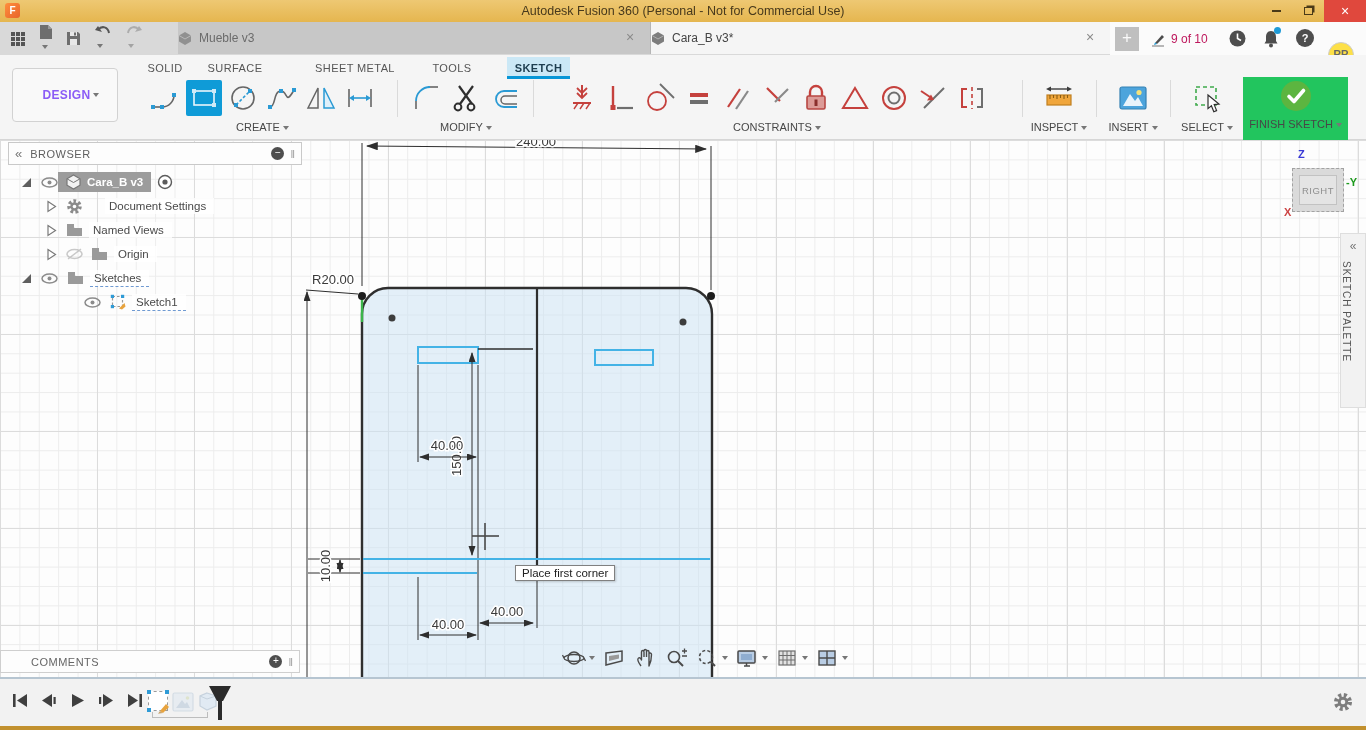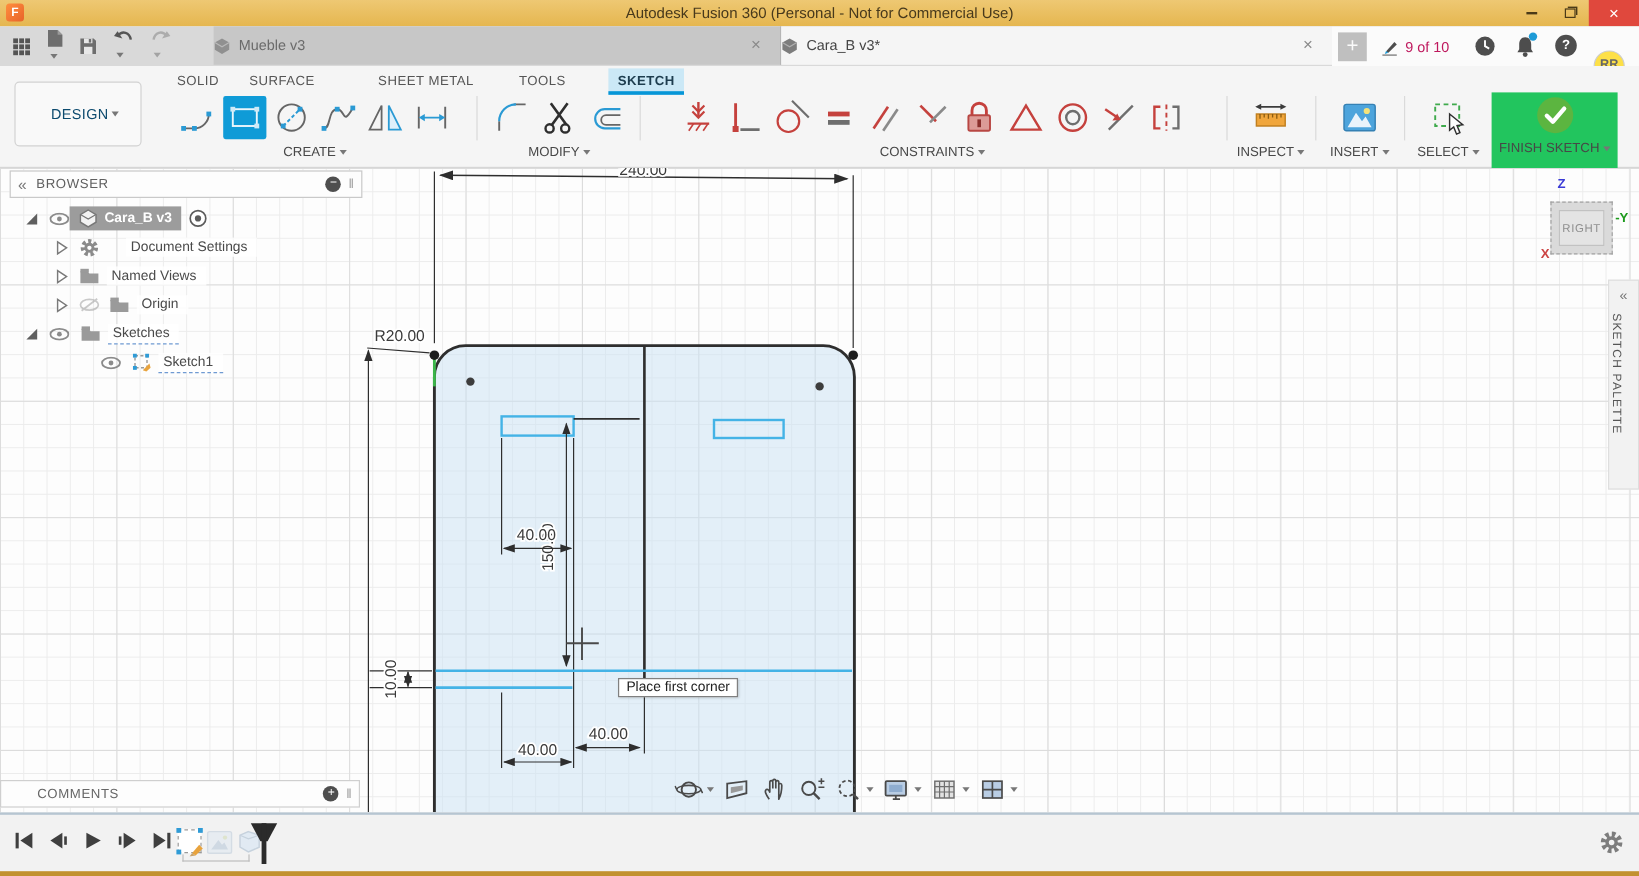--- a/index.html
+++ b/index.html
@@ -29,21 +29,21 @@
   .tabbar-right { position:absolute; left:1110px; top:0; width:256px; height:33px; background:#fbfbfb; }
   .newtab { position:absolute; left:5px; top:5px; width:24px; height:24px; background:#bfbfbf; color:#fafafa; font-size:17px; text-align:center; line-height:22px; }
   .jobstatus { position:absolute; left:40px; top:0; height:33px; display:flex; align-items:center; gap:5px; color:#be185d; font-size:12px; }
   .tb-ic { position:absolute; top:7px; }
   .help-circle { width:18px; height:18px; border-radius:50%; background:#4e4e4e; color:#fff; text-align:center; line-height:18px; font-size:11px; font-weight:bold; }
   .avatar { position:absolute; left:218px; top:20px; width:26px; height:26px; border-radius:50%; background:#fde047; border:1.5px solid #cdcdcd; color:#666; font-size:10.5px; font-weight:bold; text-align:center; line-height:23px; }
   .belldot { position:absolute; right:-1px; top:-2px; width:7px; height:7px; border-radius:50%; background:#1e9bd7; }
 
   
   .ribbon { position:absolute; left:0; top:55px; width:1366px; height:85px; background:#f5f5f5; border-bottom:1px solid #d6d6d6; }
-  .design-btn { position:absolute; left:12px; top:13px; width:106px; height:54px; background:#f9f9f9; border:1px solid #d2d2d2; border-radius:4px; display:flex; align-items:center; justify-content:center; font-size:12px; font-weight:normal; color:#0c4a6e; letter-spacing:.3px;padding-left:12px; }
+  .design-btn { position:absolute; left:12px; top:13px; width:106px; height:54px; background:#f9f9f9; border:1px solid #d2d2d2; border-radius:4px; display:flex; align-items:center; justify-content:center; font-size:12px; font-weight:bold; color:#8b5cf6; letter-spacing:.3px;padding-left:12px; }
   .rtab { position:absolute; top:2px; height:22px; line-height:22px; font-size:11px; color:#555; letter-spacing:.4px; text-align:center; }
   .rtab-active { background:#cbe8f6; color:#1d3d4f; border-bottom:3px solid #0696d7; font-weight:bold; }
   .rgroup { position:absolute; top:23px; text-align:center; }
   .ricons { display:flex; justify-content:center; align-items:center; gap:3px; height:40px; }
   .ric { width:36px; height:36px; display:flex; align-items:center; justify-content:center; border-radius:2px; }
   .ric-active { background:#0f9bd7; }
   .glabel { margin-top:3px; font-size:11px; color:#474747; }
   .rsep { position:absolute; top:25px; width:1px; height:37px; background:#dadada; }
   .finish-block { position:absolute; left:1243px; top:22px; width:105px; height:63px; background:#22c55e; text-align:center; }
 

